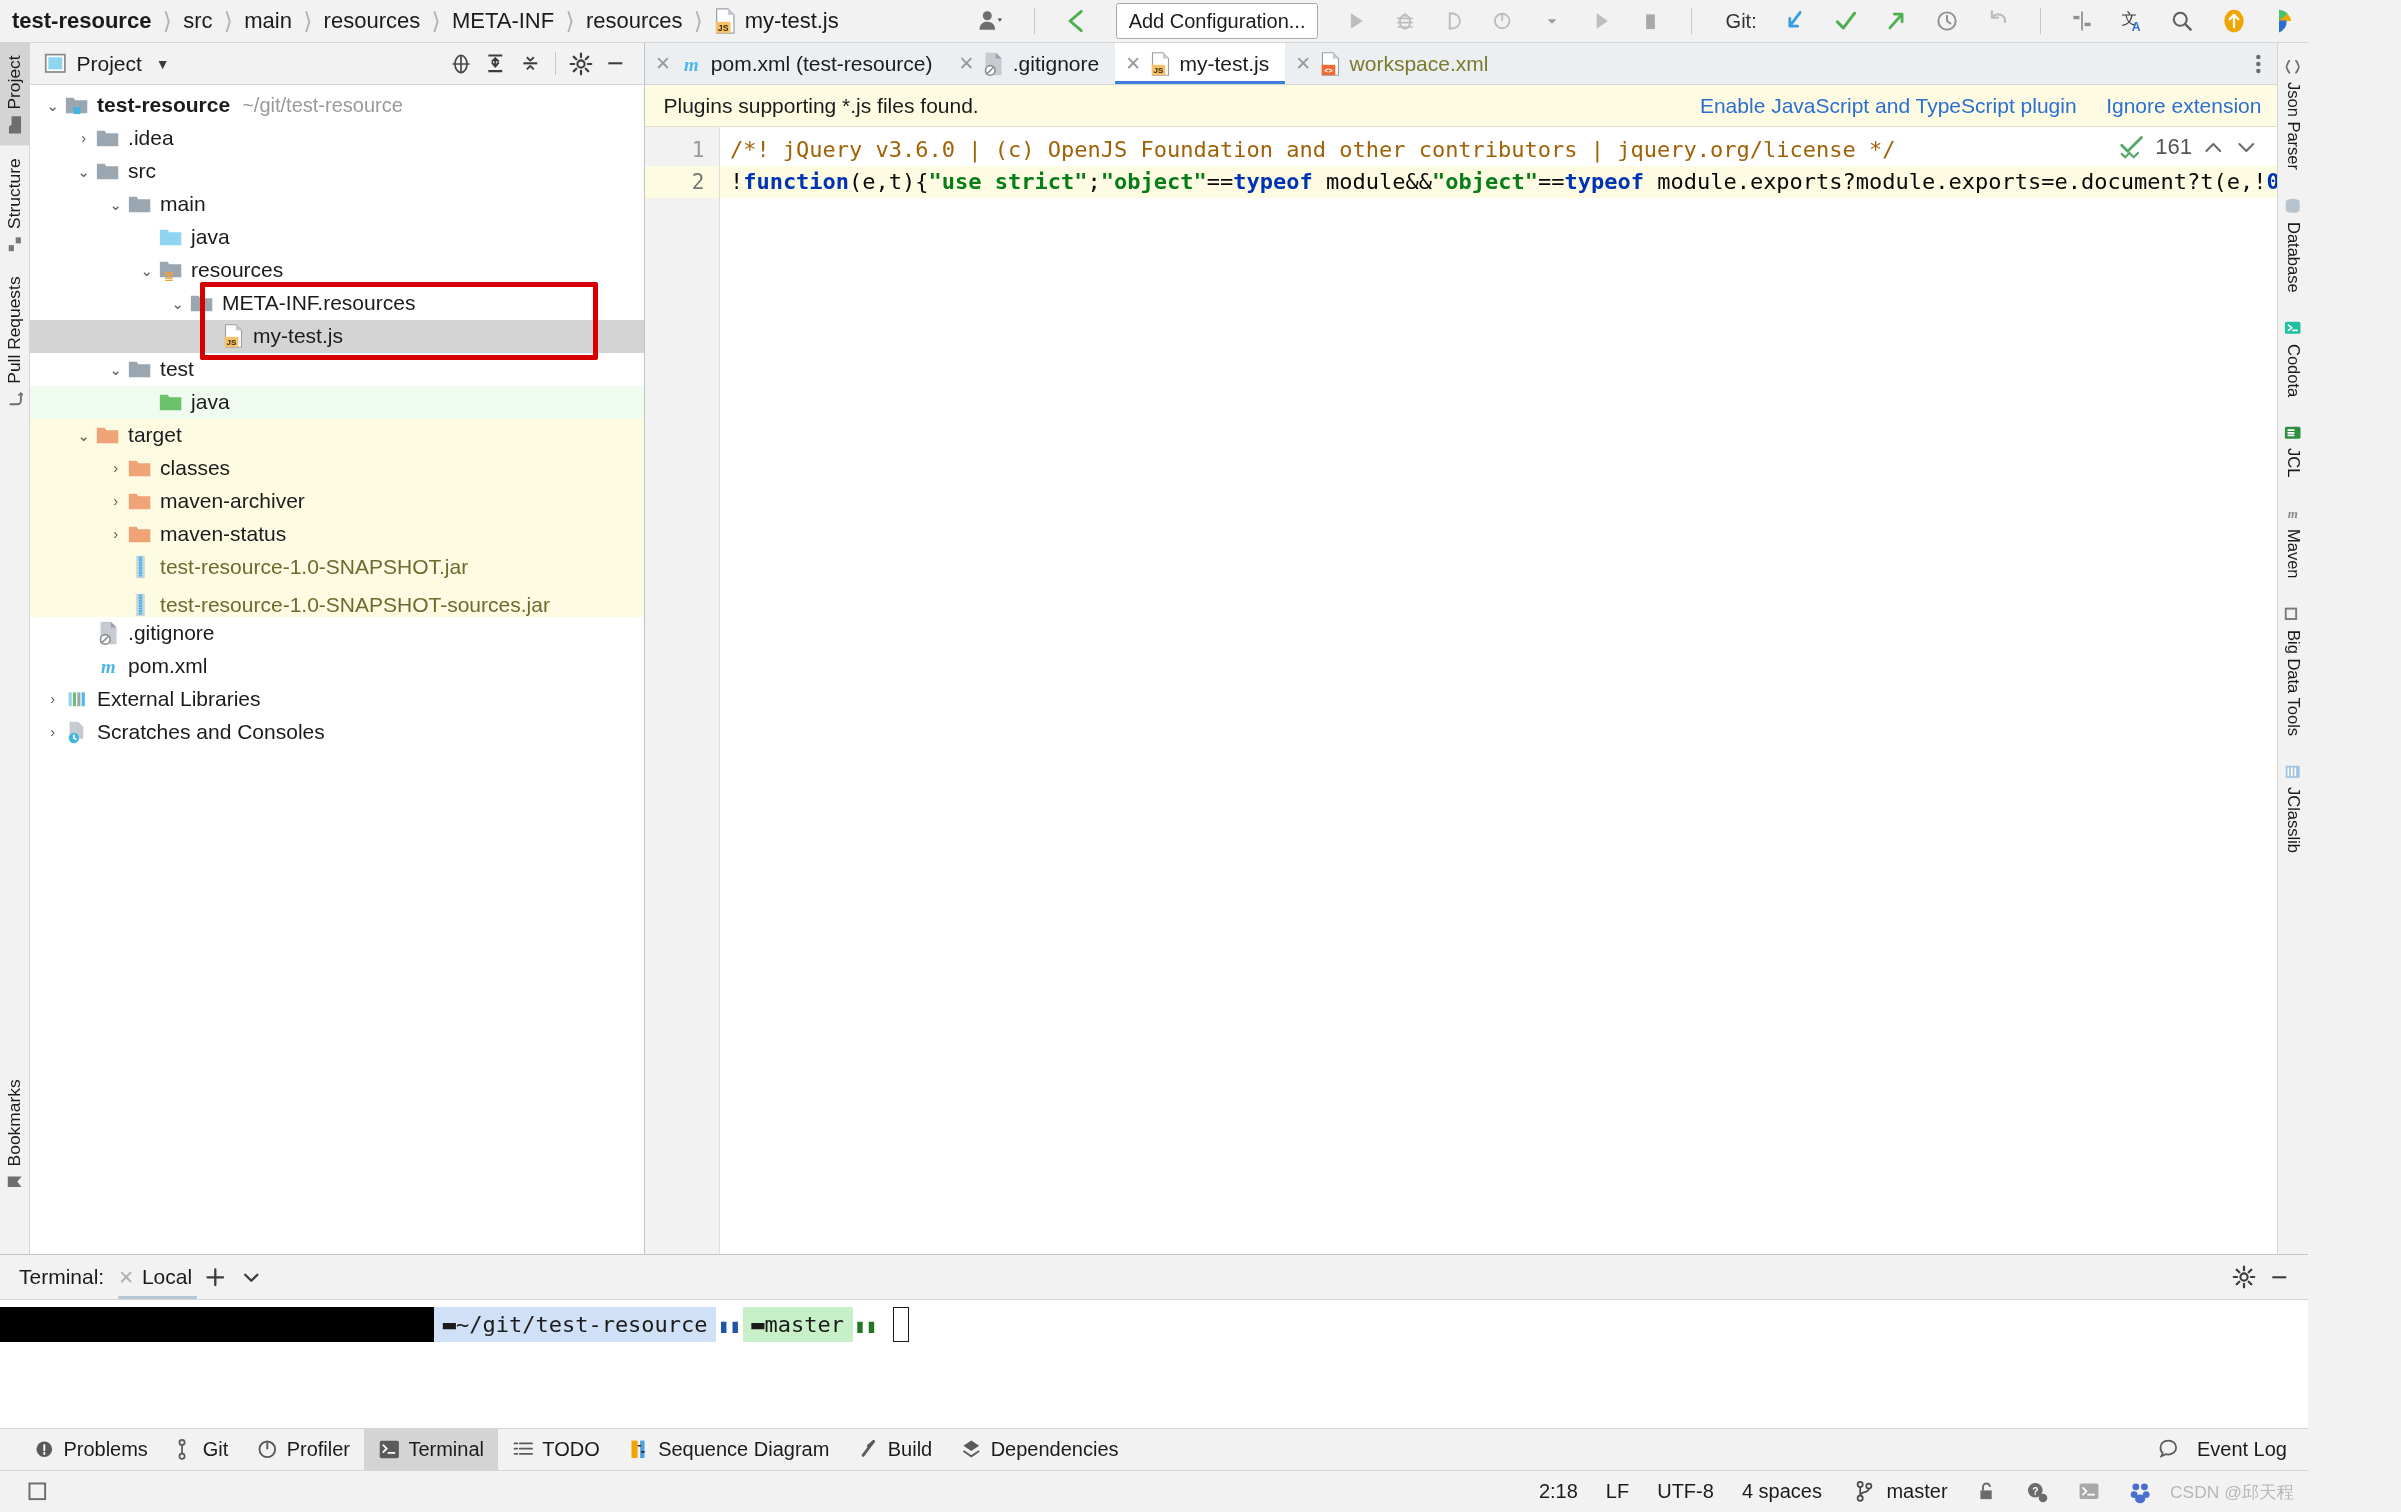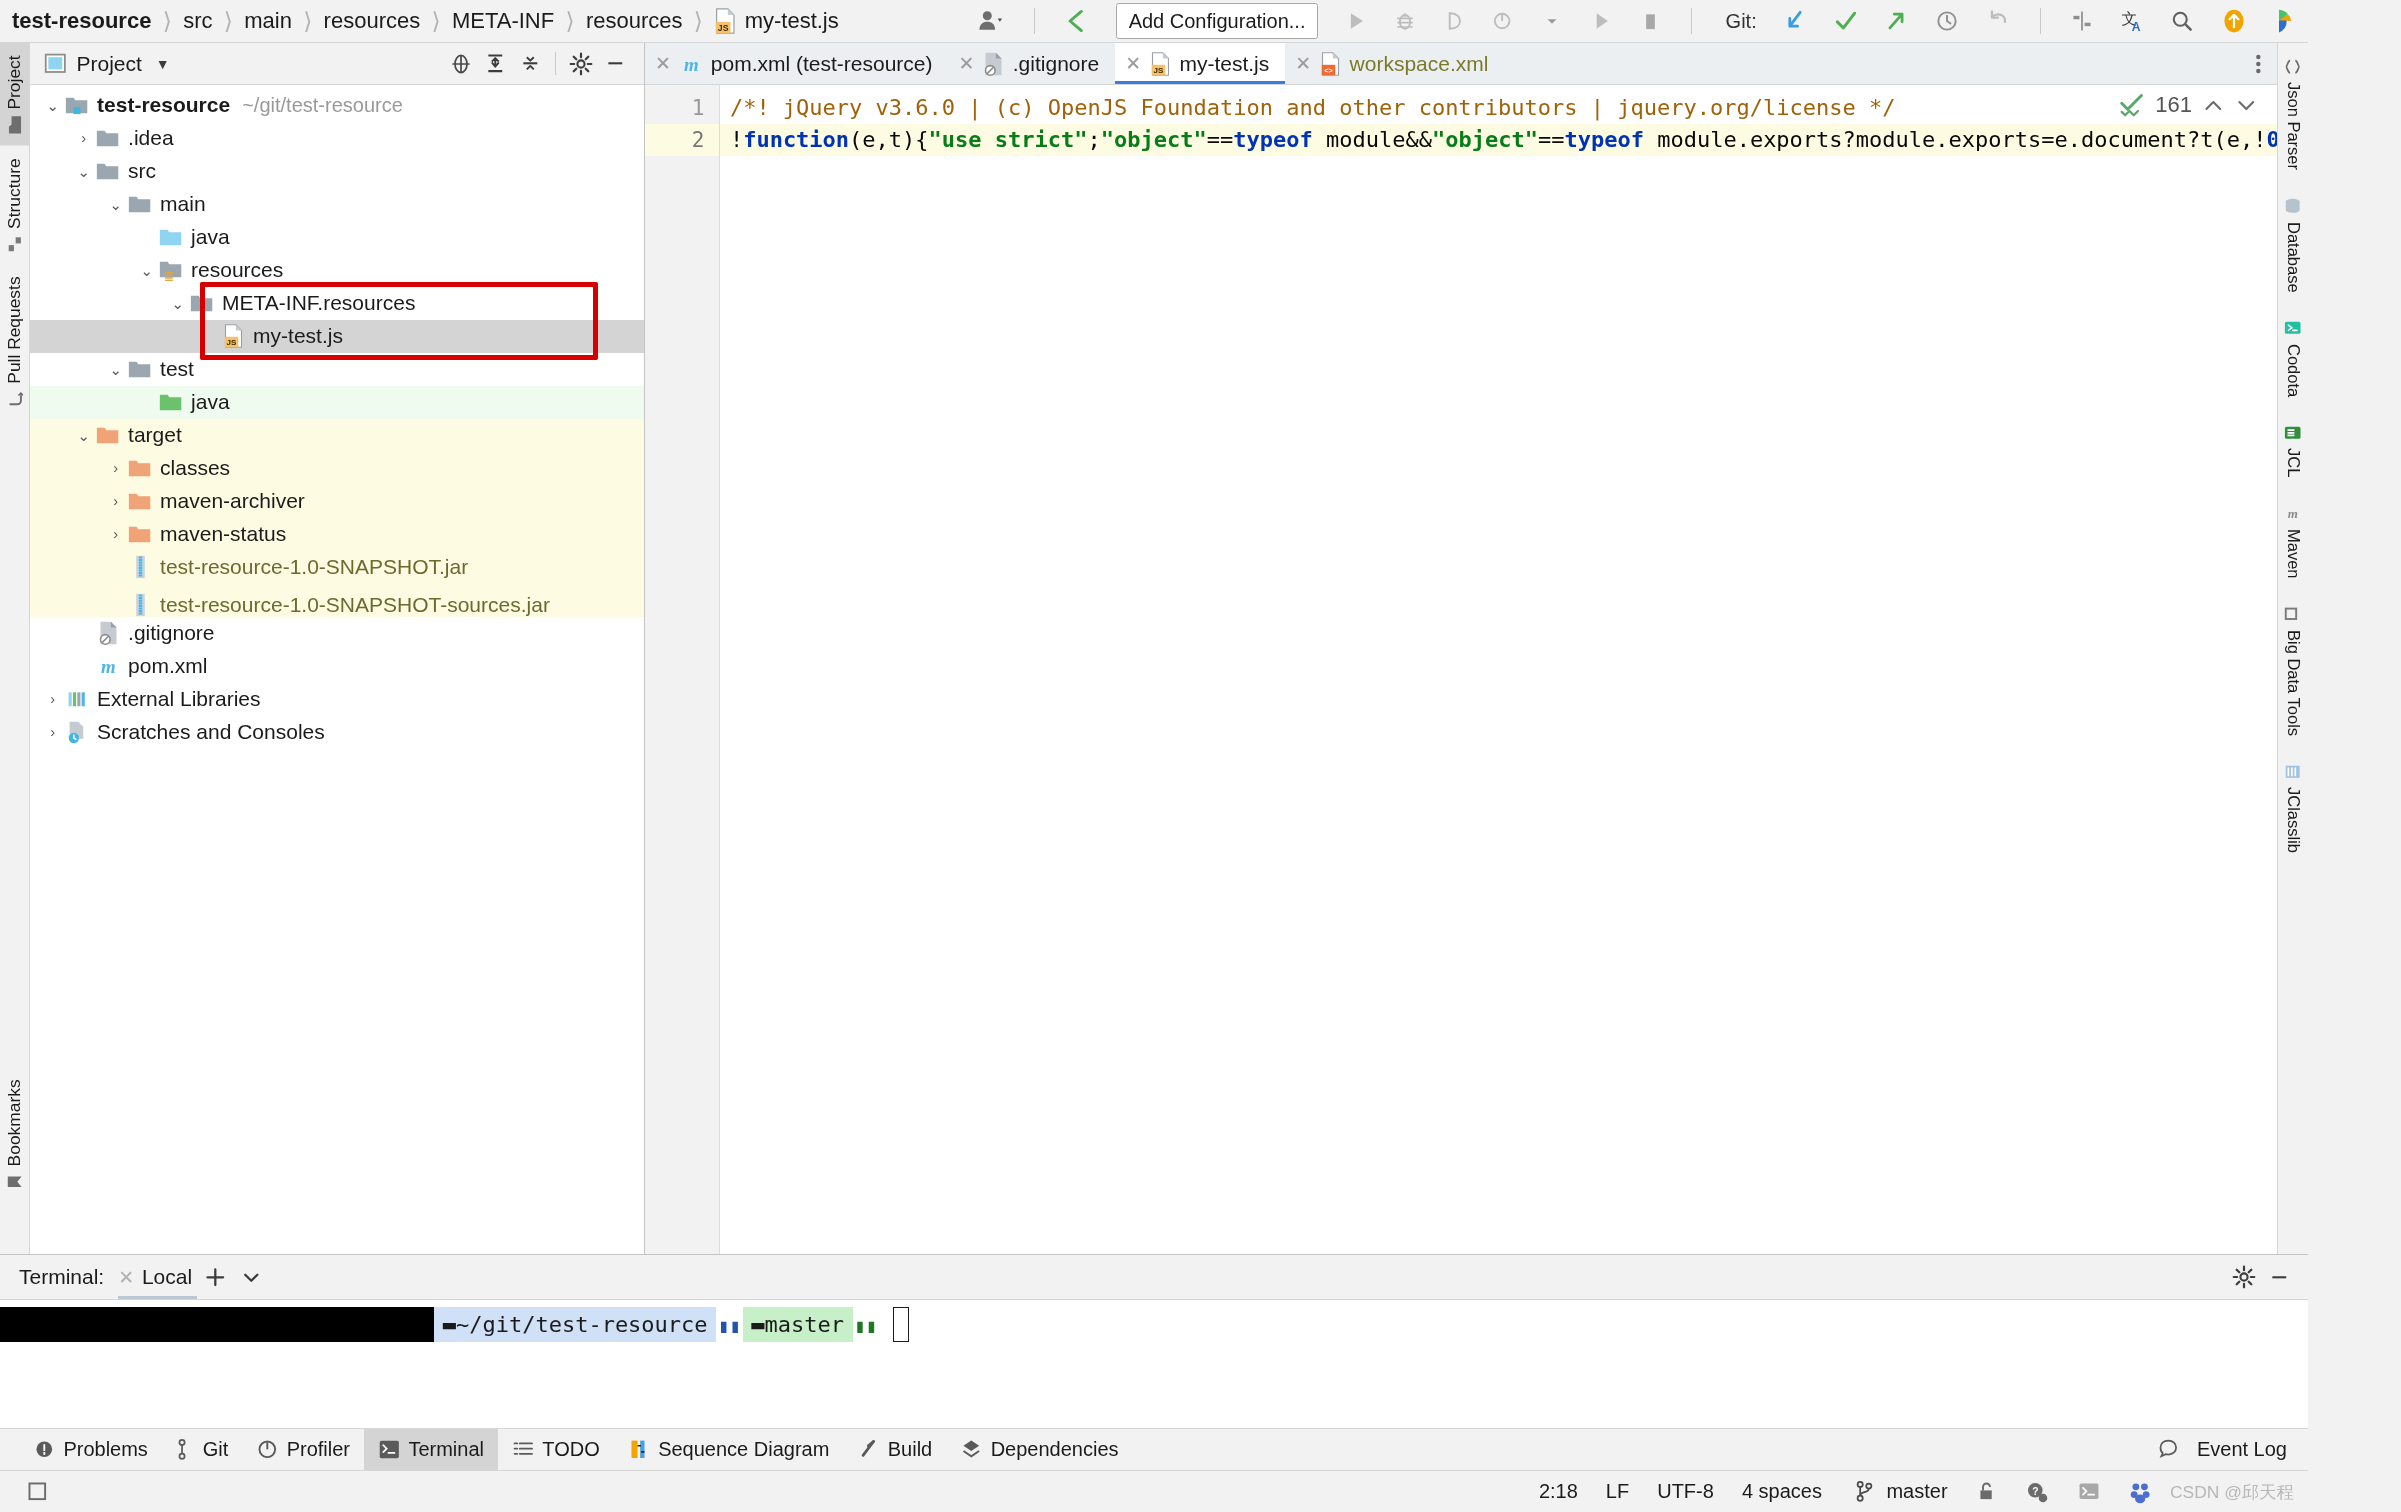--- a/index.html
+++ b/index.html
@@ -716,20 +716,26 @@
           <div class="spacer"></div>
           <div class="tabs-menu">
             <svg width="8.7" height="26" viewBox="0 0 10 30">
               <circle cx="5" cy="7" r="2.6" fill="#6b6b6b"></circle>
               <circle cx="5" cy="15" r="2.6" fill="#6b6b6b"></circle>
               <circle cx="5" cy="23" r="2.6" fill="#6b6b6b"></circle>
             </svg>
           </div>
         </div>
 
+      <div class="notifbar">
+        <span>Plugins supporting *.js files found.</span>
+        <span class="spacer"></span>
+        <span class="notif-link">Enable JavaScript and TypeScript plugin</span>
+        <span class="notif-link">Ignore extension</span>
+      </div>
 
       <div class="codewrap">
         <div class="gutter" id="gutter">
             <div class="gnum">1</div>
             <div class="gnum cur">2</div>
           </div>
         <div class="codelines" id="codelines">
             <div class="cline"><span class="c-comment">/*! jQuery v3.6.0 | (c) OpenJS Foundation and other contributors | jquery.org/license */</span></div>
             <div class="cline cur"><span class="c-plain">!</span><span class="c-kw">function</span><span class="c-plain">(e,t){</span><span class="c-str">"use strict"</span><span class="c-plain">;</span><span class="c-str">"object"</span><span class="c-plain">==</span><span class="c-kw">typeof</span><span class="c-plain"> module&amp;&amp;</span><span class="c-str">"object"</span><span class="c-plain">==</span><span class="c-kw">typeof</span><span class="c-plain"> module.exports?module.exports=e.document?t(e,!</span><span class="c-kw">0</span><span class="c-plain">):</span></div>
           </div>

